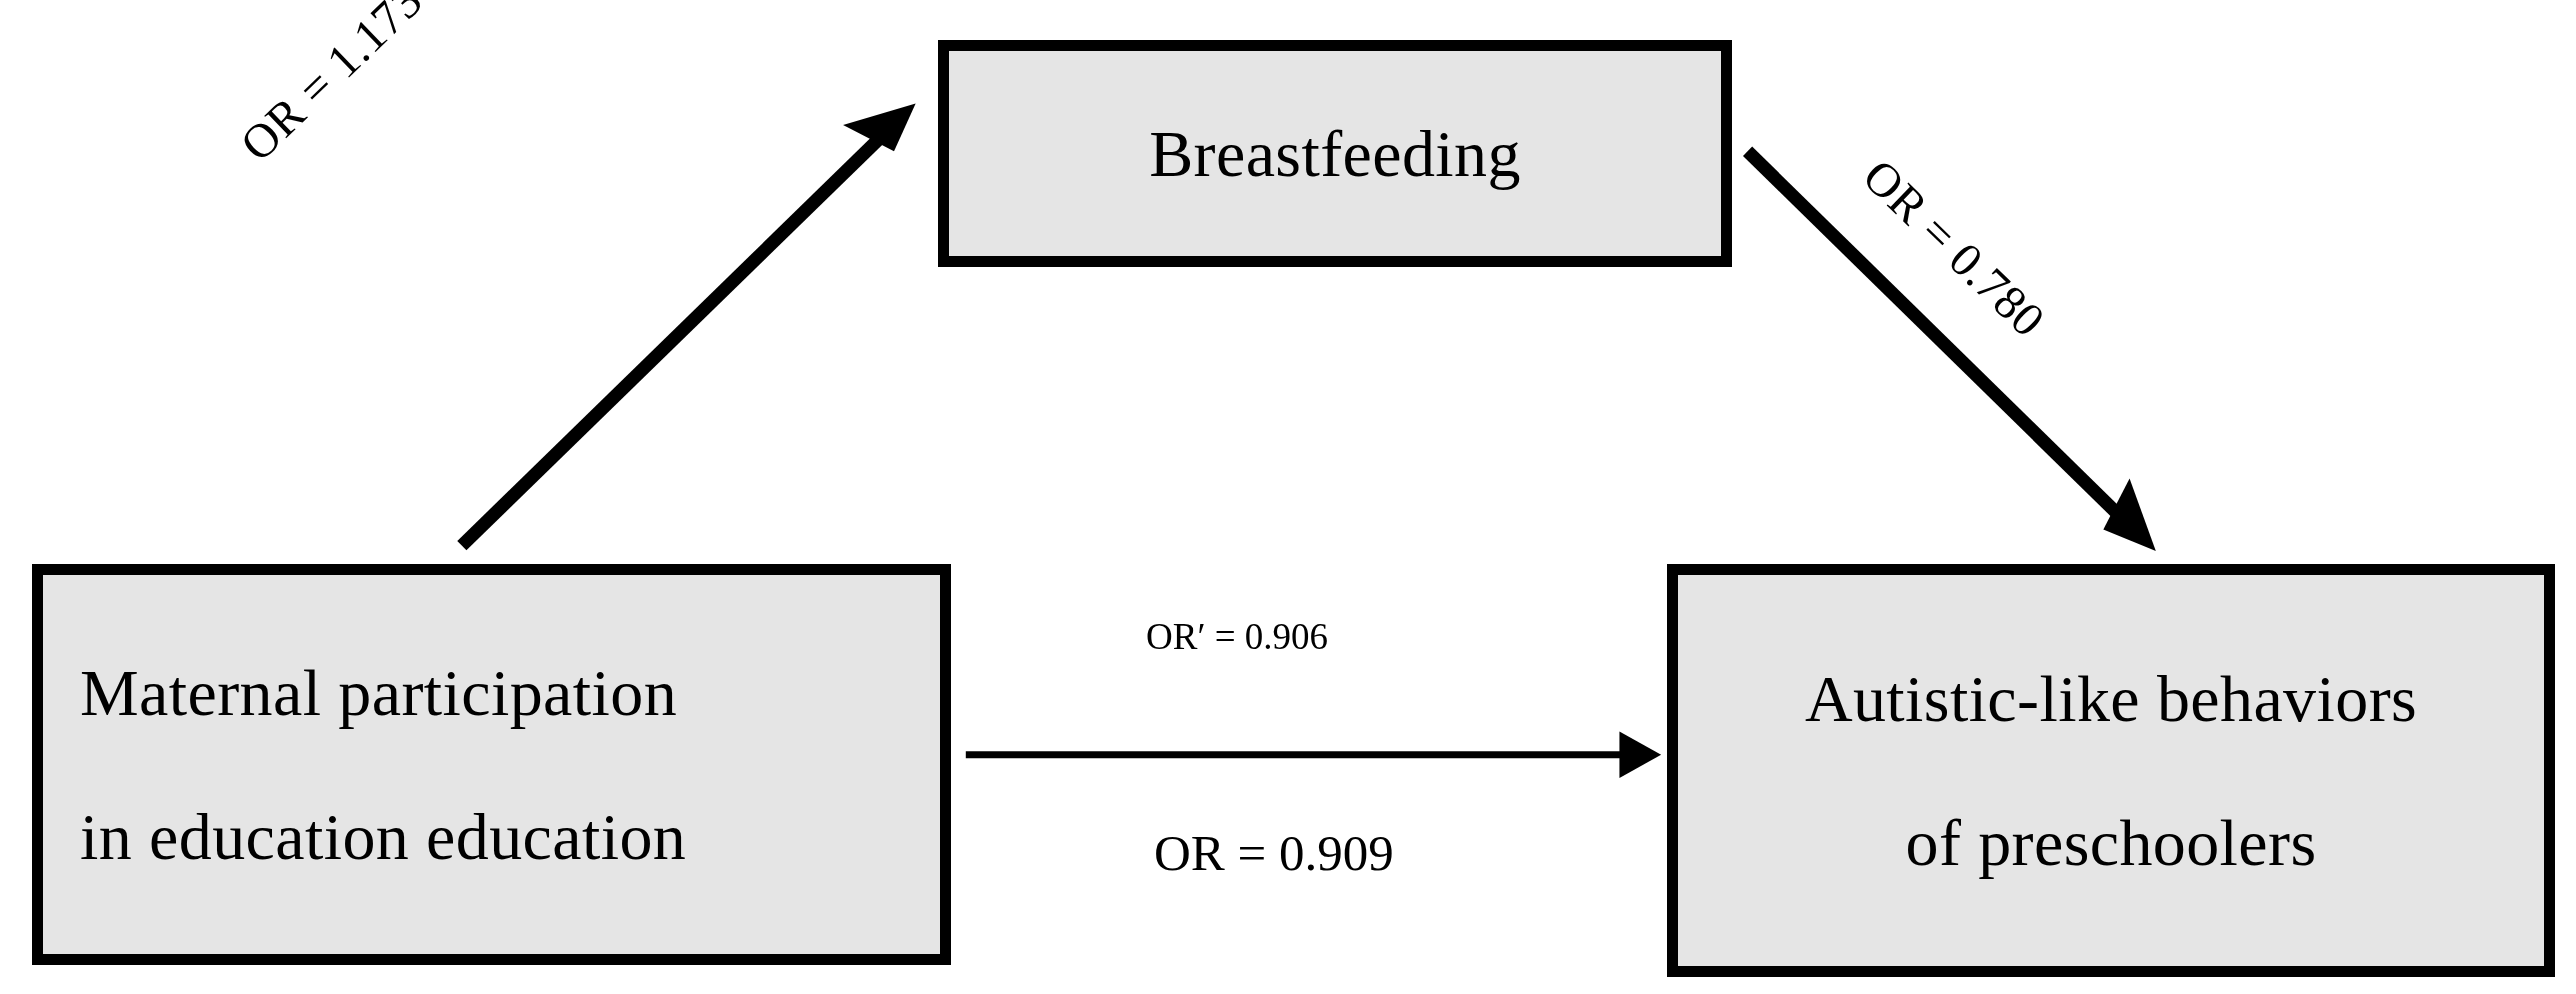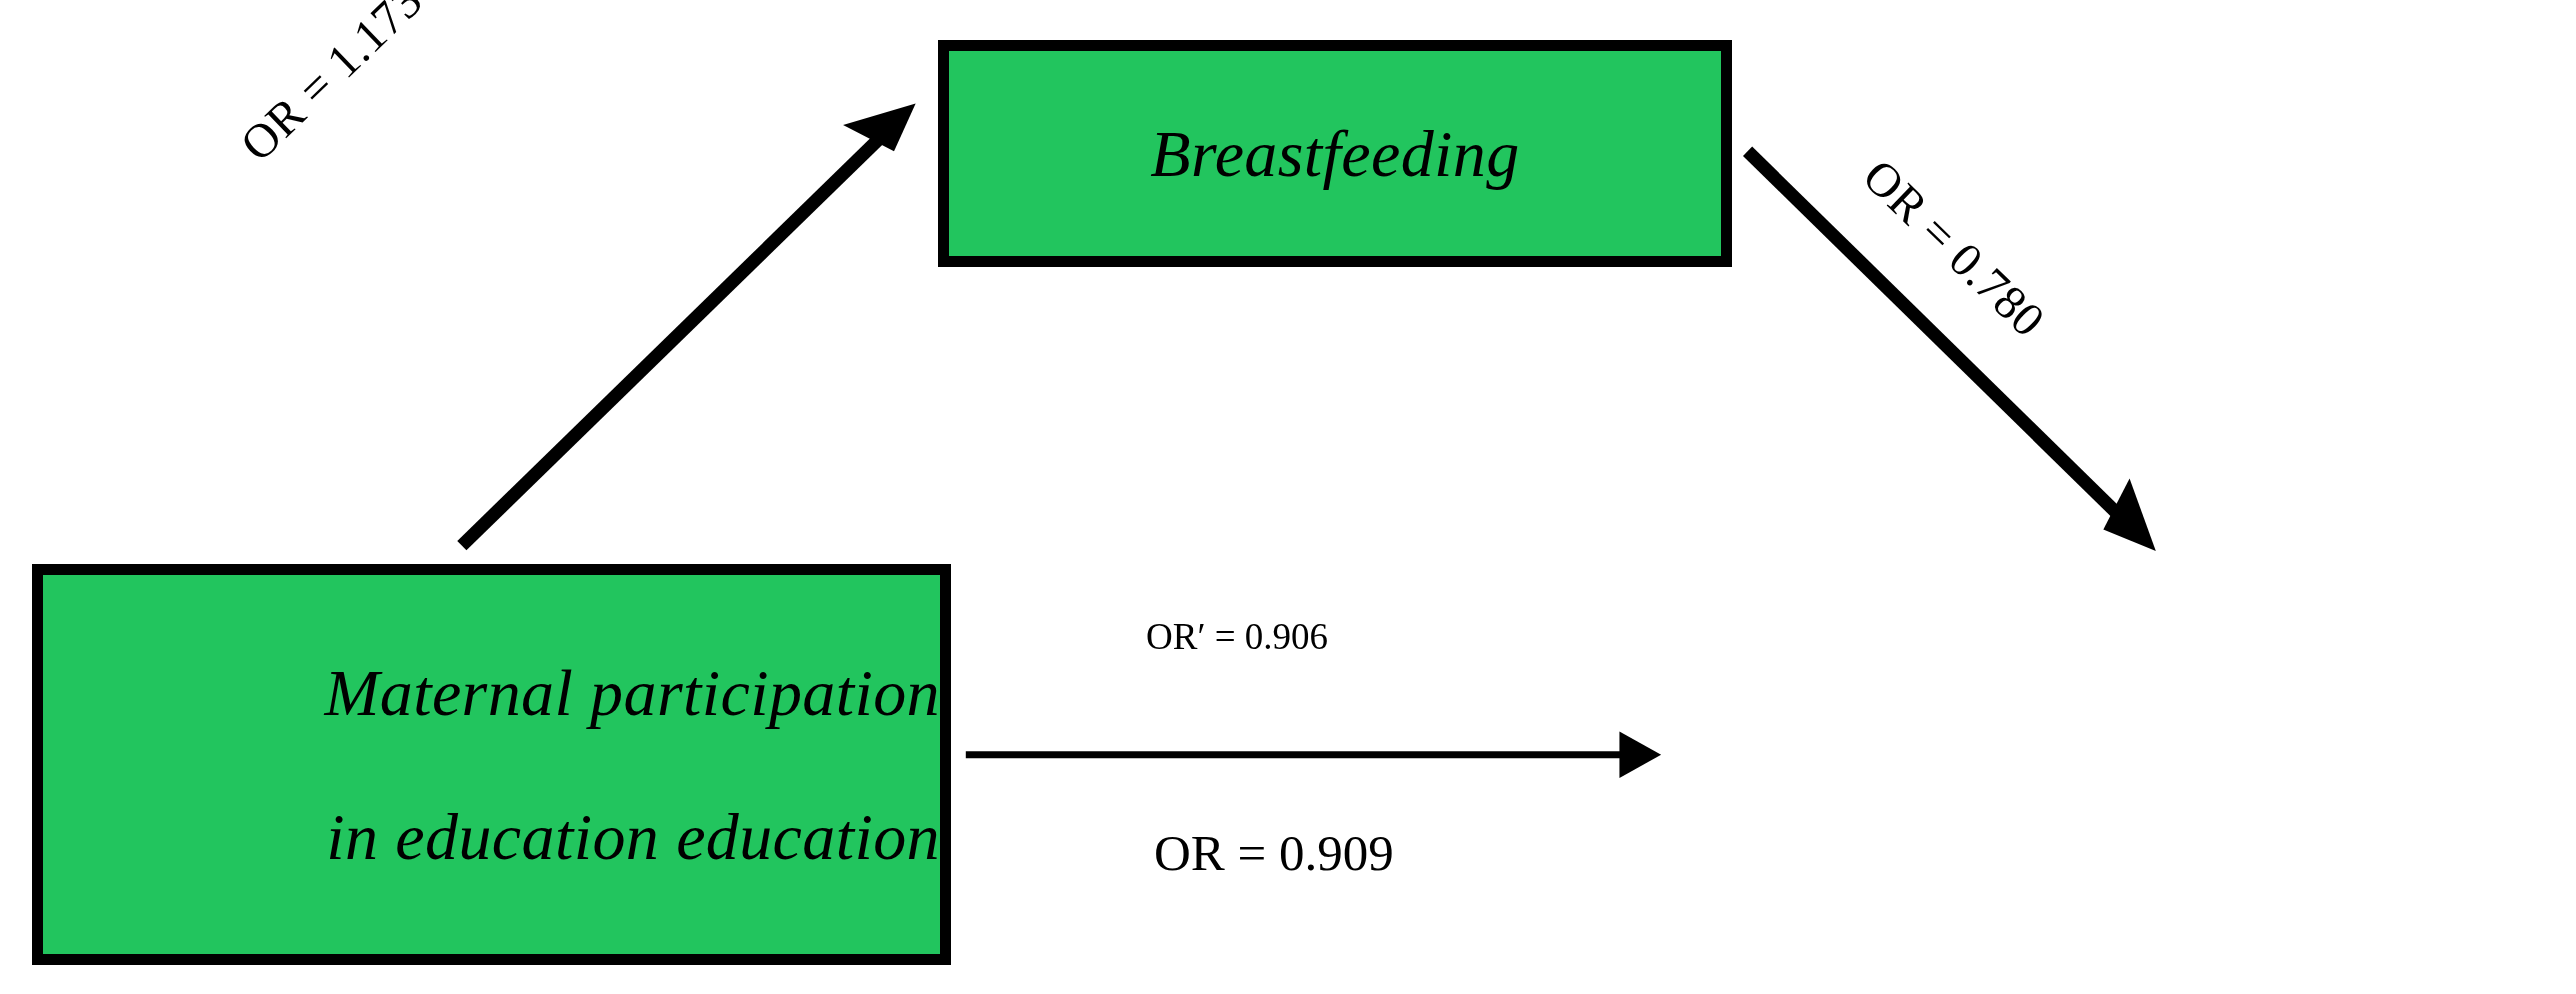--- a/index.html
+++ b/index.html
@@ -17,26 +17,25 @@
     width: 2576px;
     height: 994px;
     background: #ffffff;
     overflow: hidden;
   }
 
   
   .node-box {
     position: absolute;
     box-sizing: border-box;
-    background: #22c55e;
+    background: #e5e5e5;
     border: 11.6px solid #000000;
     display: flex;
     flex-direction: column;
     justify-content: center;
-    font-style: italic;
   }
   .node-line {
     display: block;
     font-size: 66px;
     line-height: 1.05;
     letter-spacing: 0.4px;
     white-space: nowrap;
   }
 
   #box-mediator {
@@ -48,21 +47,21 @@
   }
   #box-mediator .node-line {
     text-align: center;
   }
 
   #box-predictor {
     left: 32px;
     top: 564px;
     width: 919px;
     height: 401px;
-    align-items: flex-end;
+    align-items: flex-start;
     padding-left: 37px;
   }
   #box-predictor .node-line {
     text-align: left;
   }
   #box-predictor .node-line.first { margin-bottom: 74px; }
 
   #box-outcome {
     left: 1667px;
     top: 564px;
@@ -144,20 +143,24 @@
 
   <div class="node-box" id="box-mediator">
     <span class="node-line">Breastfeeding</span>
   </div>
 
   <div class="node-box" id="box-predictor">
     <span class="node-line first">Maternal participation</span>
     <span class="node-line">in education education</span>
   </div>
 
+  <div class="node-box" id="box-outcome">
+    <span class="node-line first">Autistic-like behaviors</span>
+    <span class="node-line">of preschoolers</span>
+  </div>
 
   <span class="edge-label" id="label-a">OR = 1.173</span>
 
   <span class="edge-label" id="label-b">OR = 0.780</span>
 
   <span class="edge-label" id="label-cprime">OR′ = 0.906</span>
 
   <span class="edge-label" id="label-c">OR = 0.909</span>
 
 </div>

